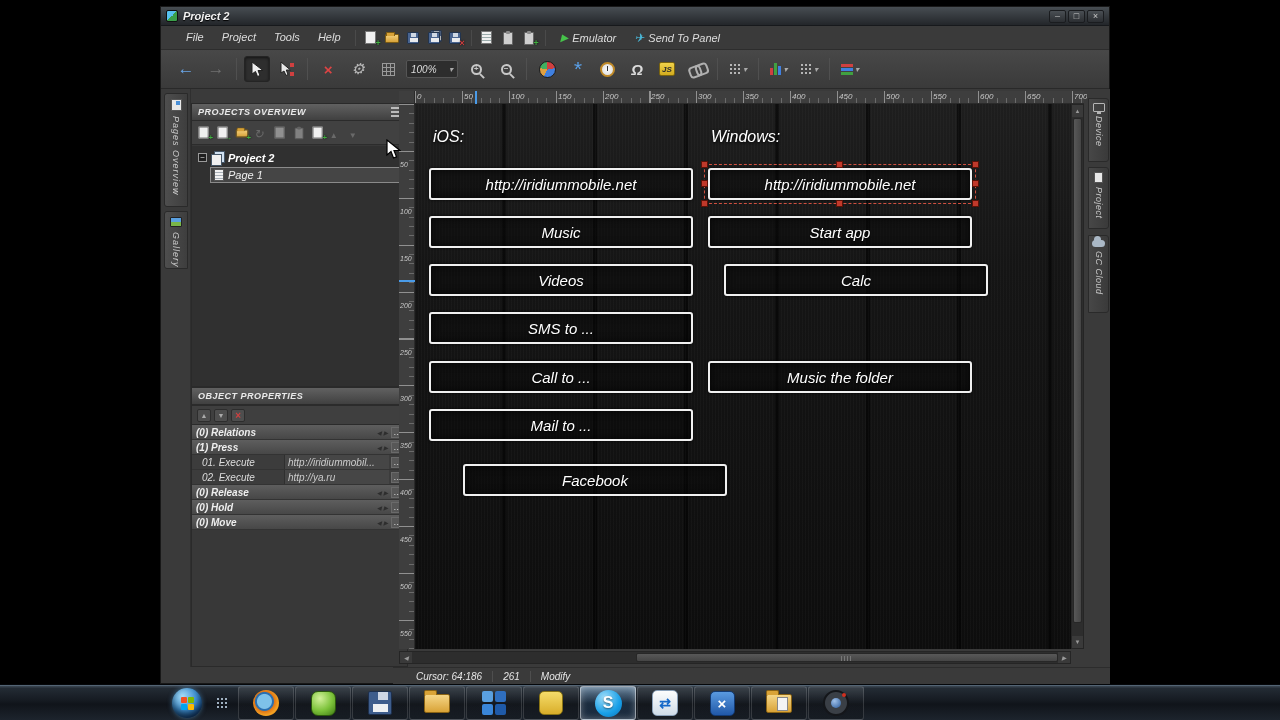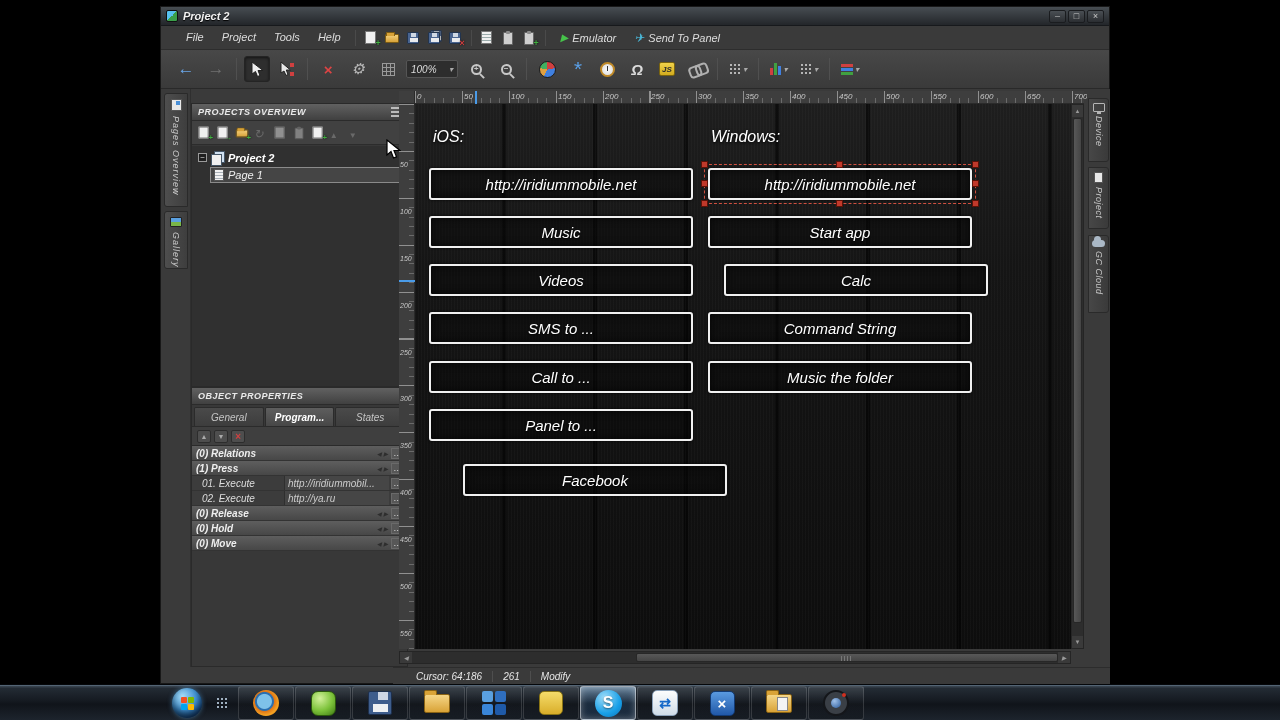--- a/index.html
+++ b/index.html
@@ -506,25 +506,20 @@
           <span class="page-ic"></span>
           <span class="tchild">Page 1</span>
         </div>
       </div>
     </div>
 
     <div class="panel" style="top:380px;height:280px;">
       <div class="phead">
         <span class="t">OBJECT PROPERTIES</span>
       </div>
-      <div class="optabs">
-        <span class="optab">General</span>
-        <span class="optab active">Program...</span>
-        <span class="optab">States</span>
-      </div>
       <div class="minibar">
         <span class="mbtn">▲</span>
         <span class="mbtn">▼</span>
         <span class="mbtn red">×</span>
       </div>
 
       <div class="grow">
         <span class="gl">(0) Relations</span>
         <span class="tri">◀</span>
         <span class="tri">▶</span>
@@ -602,37 +597,36 @@
 
     <div class="canvas">
       <span class="col-h" style="left:18px;top:24px;">iOS:</span>
       <span class="col-h" style="left:296px;top:24px;">Windows:</span>
 
       <div class="cbtn" style="left:14px;top:64px;">http://iridiummobile.net</div>
       <div class="cbtn" style="left:14px;top:112px;">Music</div>
       <div class="cbtn" style="left:14px;top:160px;">Videos</div>
       <div class="cbtn" style="left:14px;top:208px;">SMS to ...</div>
       <div class="cbtn" style="left:14px;top:257px;">Call to ...</div>
-      <div class="cbtn" style="left:14px;top:305px;">Panel to ...</div>
+      <div class="cbtn" style="left:14px;top:305px;">Mail to ...</div>
       <div class="cbtn" style="left:14px;top:360px;margin-left:34px;">Facebook</div>
 
       <div class="sel">
         <div class="cbtn">http://iridiummobile.net</div>
         <span class="hdl h-tl"></span>
         <span class="hdl h-tm"></span>
         <span class="hdl h-tr"></span>
         <span class="hdl h-ml"></span>
         <span class="hdl h-mr"></span>
         <span class="hdl h-bl"></span>
         <span class="hdl h-bm"></span>
         <span class="hdl h-br"></span>
       </div>
       <div class="cbtn" style="left:293px;top:112px;">Start app</div>
       <div class="cbtn" style="left:293px;top:160px;margin-left:16px;">Calc</div>
-      <div class="cbtn" style="left:293px;top:208px;">Command String</div>
       <div class="cbtn" style="left:293px;top:257px;">Music the folder</div>
     </div>
 
     <div class="vscroll">
       <span class="vs-btn" style="top:0;">▲</span>
       <span class="vs-thumb"></span>
       <span class="vs-btn" style="bottom:0;">▼</span>
     </div>
     <div class="hscroll">
       <span class="hs-btn" style="left:0;">◀</span>

